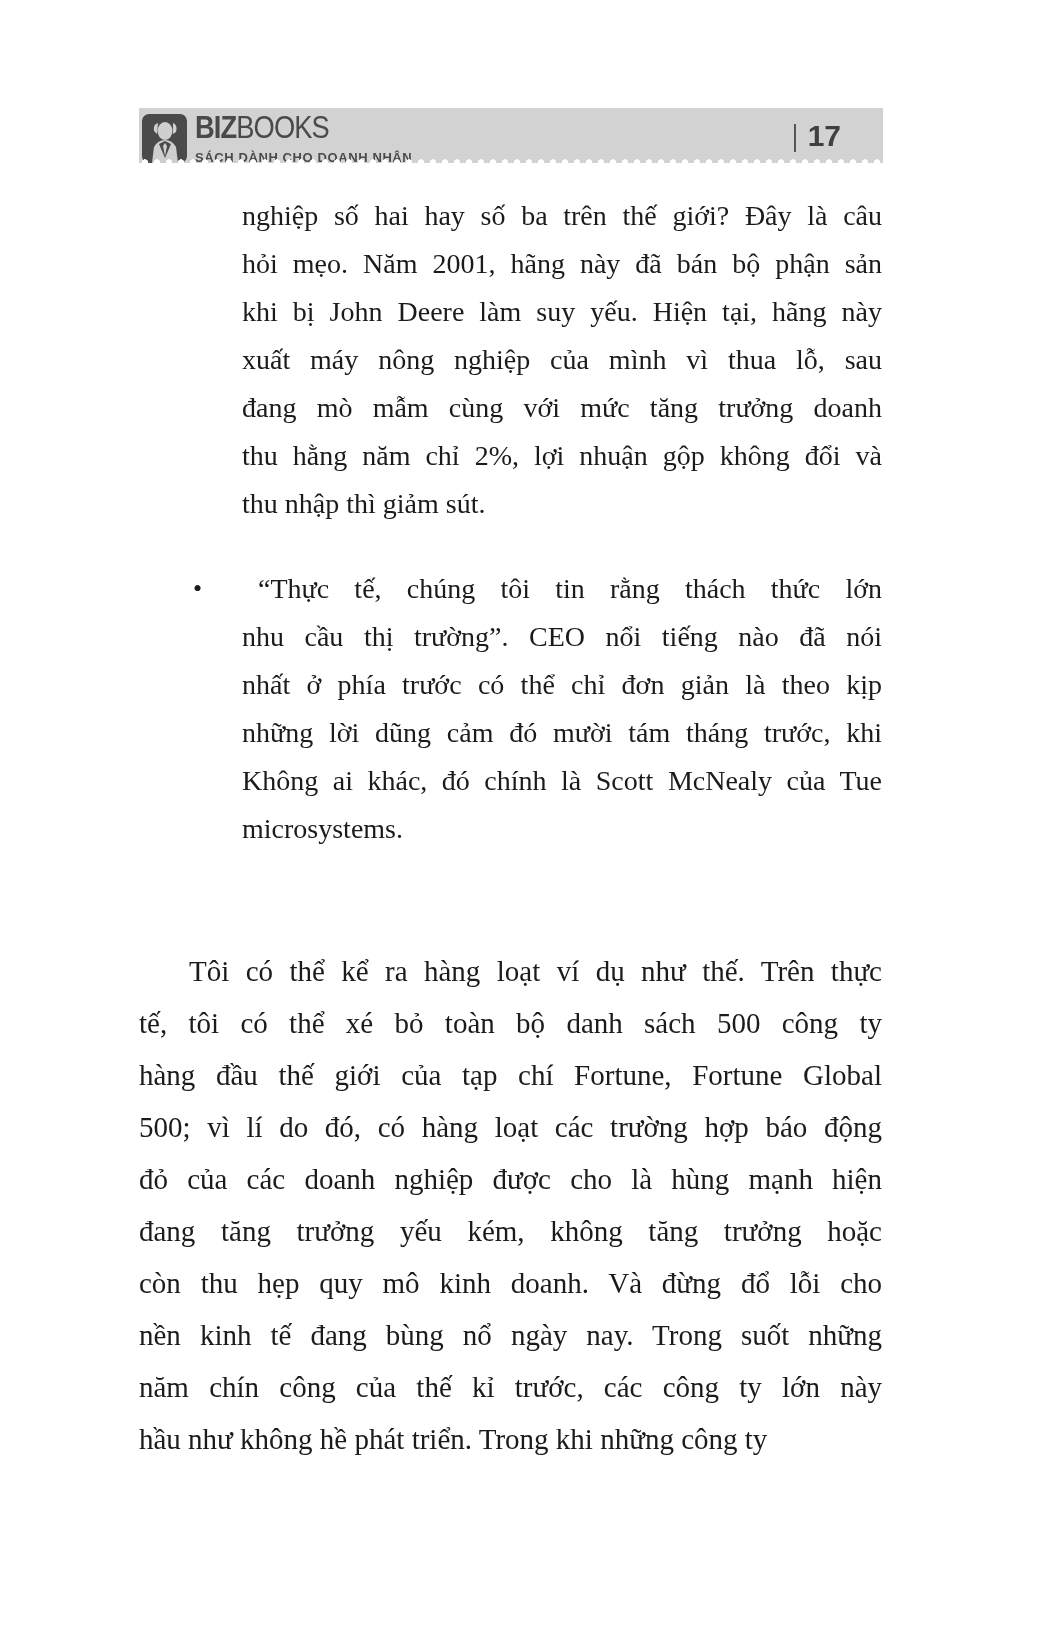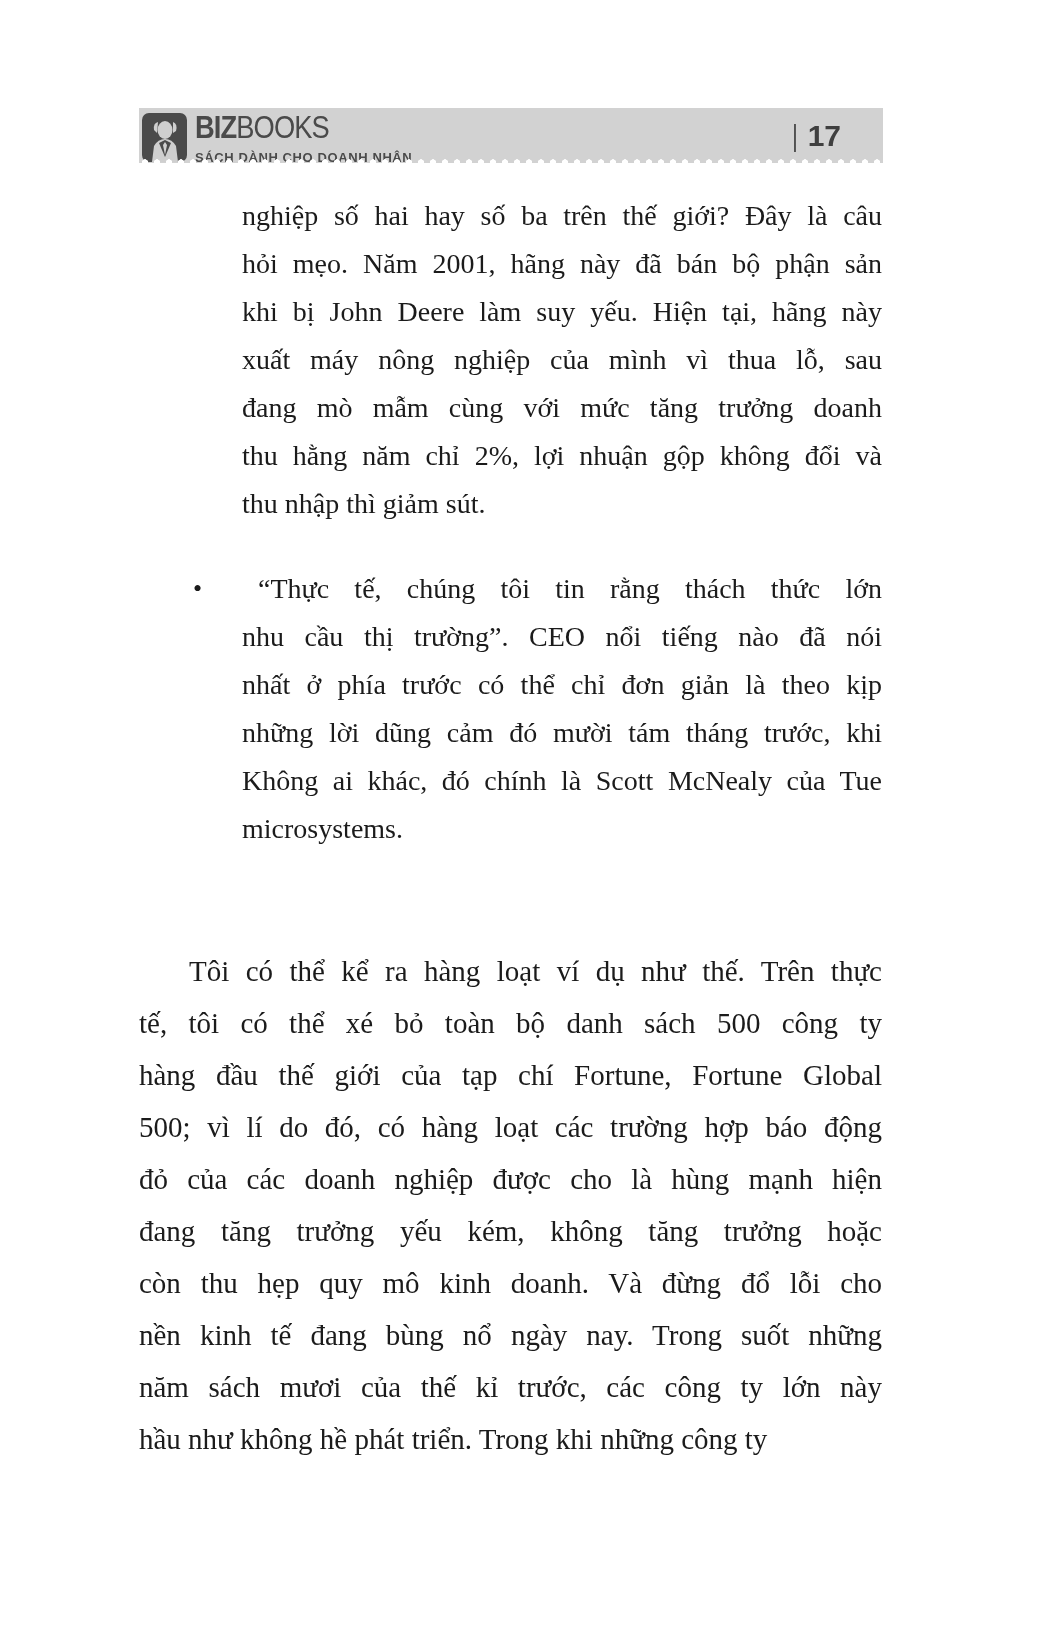--- a/index.html
+++ b/index.html
@@ -15,21 +15,21 @@
   
   .bizbar{
     position:absolute;left:139px;top:108px;width:744px;height:55px;
     background:#d2d2d2;
   }
   .perforation{
     position:absolute;left:0;right:0;bottom:-4px;height:9px;
     background-image:radial-gradient(circle at 6px 4.5px,#ffffff 3px,rgba(255,255,255,0) 3.4px);
     background-size:12px 9px;background-repeat:repeat-x;
   }
-  .logo{position:absolute;left:3px;top:3px;display:flex;align-items:center;}
+  .logo{position:absolute;left:3px;top:3px;display:flex;align-items:flex-end;}
   .logo-badge{display:block;}
   .brand{margin-left:8px;padding-top:2px;color:#4a4a4a;font-family:"Liberation Sans",sans-serif;}
   .wordmark{
     font-size:31px;line-height:30px;letter-spacing:-1px;
     transform:scaleX(.88);transform-origin:left center;white-space:nowrap;
   }
   .wordmark .biz{font-weight:700;}
   .wordmark .books{font-weight:400;}
   .tagline{
     font-size:13px;font-weight:700;letter-spacing:.6px;line-height:11px;
@@ -119,18 +119,18 @@
 
     <section class="para p-main">
       <div class="ln first">Tôi có thể kể ra hàng loạt ví dụ như thế. Trên thực</div>
       <div class="ln">tế, tôi có thể xé bỏ toàn bộ danh sách 500 công ty</div>
       <div class="ln">hàng đầu thế giới của tạp chí Fortune, Fortune Global</div>
       <div class="ln">500; vì lí do đó, có hàng loạt các trường hợp báo động</div>
       <div class="ln">đỏ của các doanh nghiệp được cho là hùng mạnh hiện</div>
       <div class="ln">đang tăng trưởng yếu kém, không tăng trưởng hoặc</div>
       <div class="ln">còn thu hẹp quy mô kinh doanh. Và đừng đổ lỗi cho</div>
       <div class="ln">nền kinh tế đang bùng nổ ngày nay. Trong suốt những</div>
-      <div class="ln">năm sách mươi của thế kỉ trước, các công ty lớn này</div>
+      <div class="ln">năm chín công của thế kỉ trước, các công ty lớn này</div>
       <div class="ln last">hầu như không hề phát triển. Trong khi những công ty</div>
     </section>
 
   </main>
 </div>
 
 </body></html>

